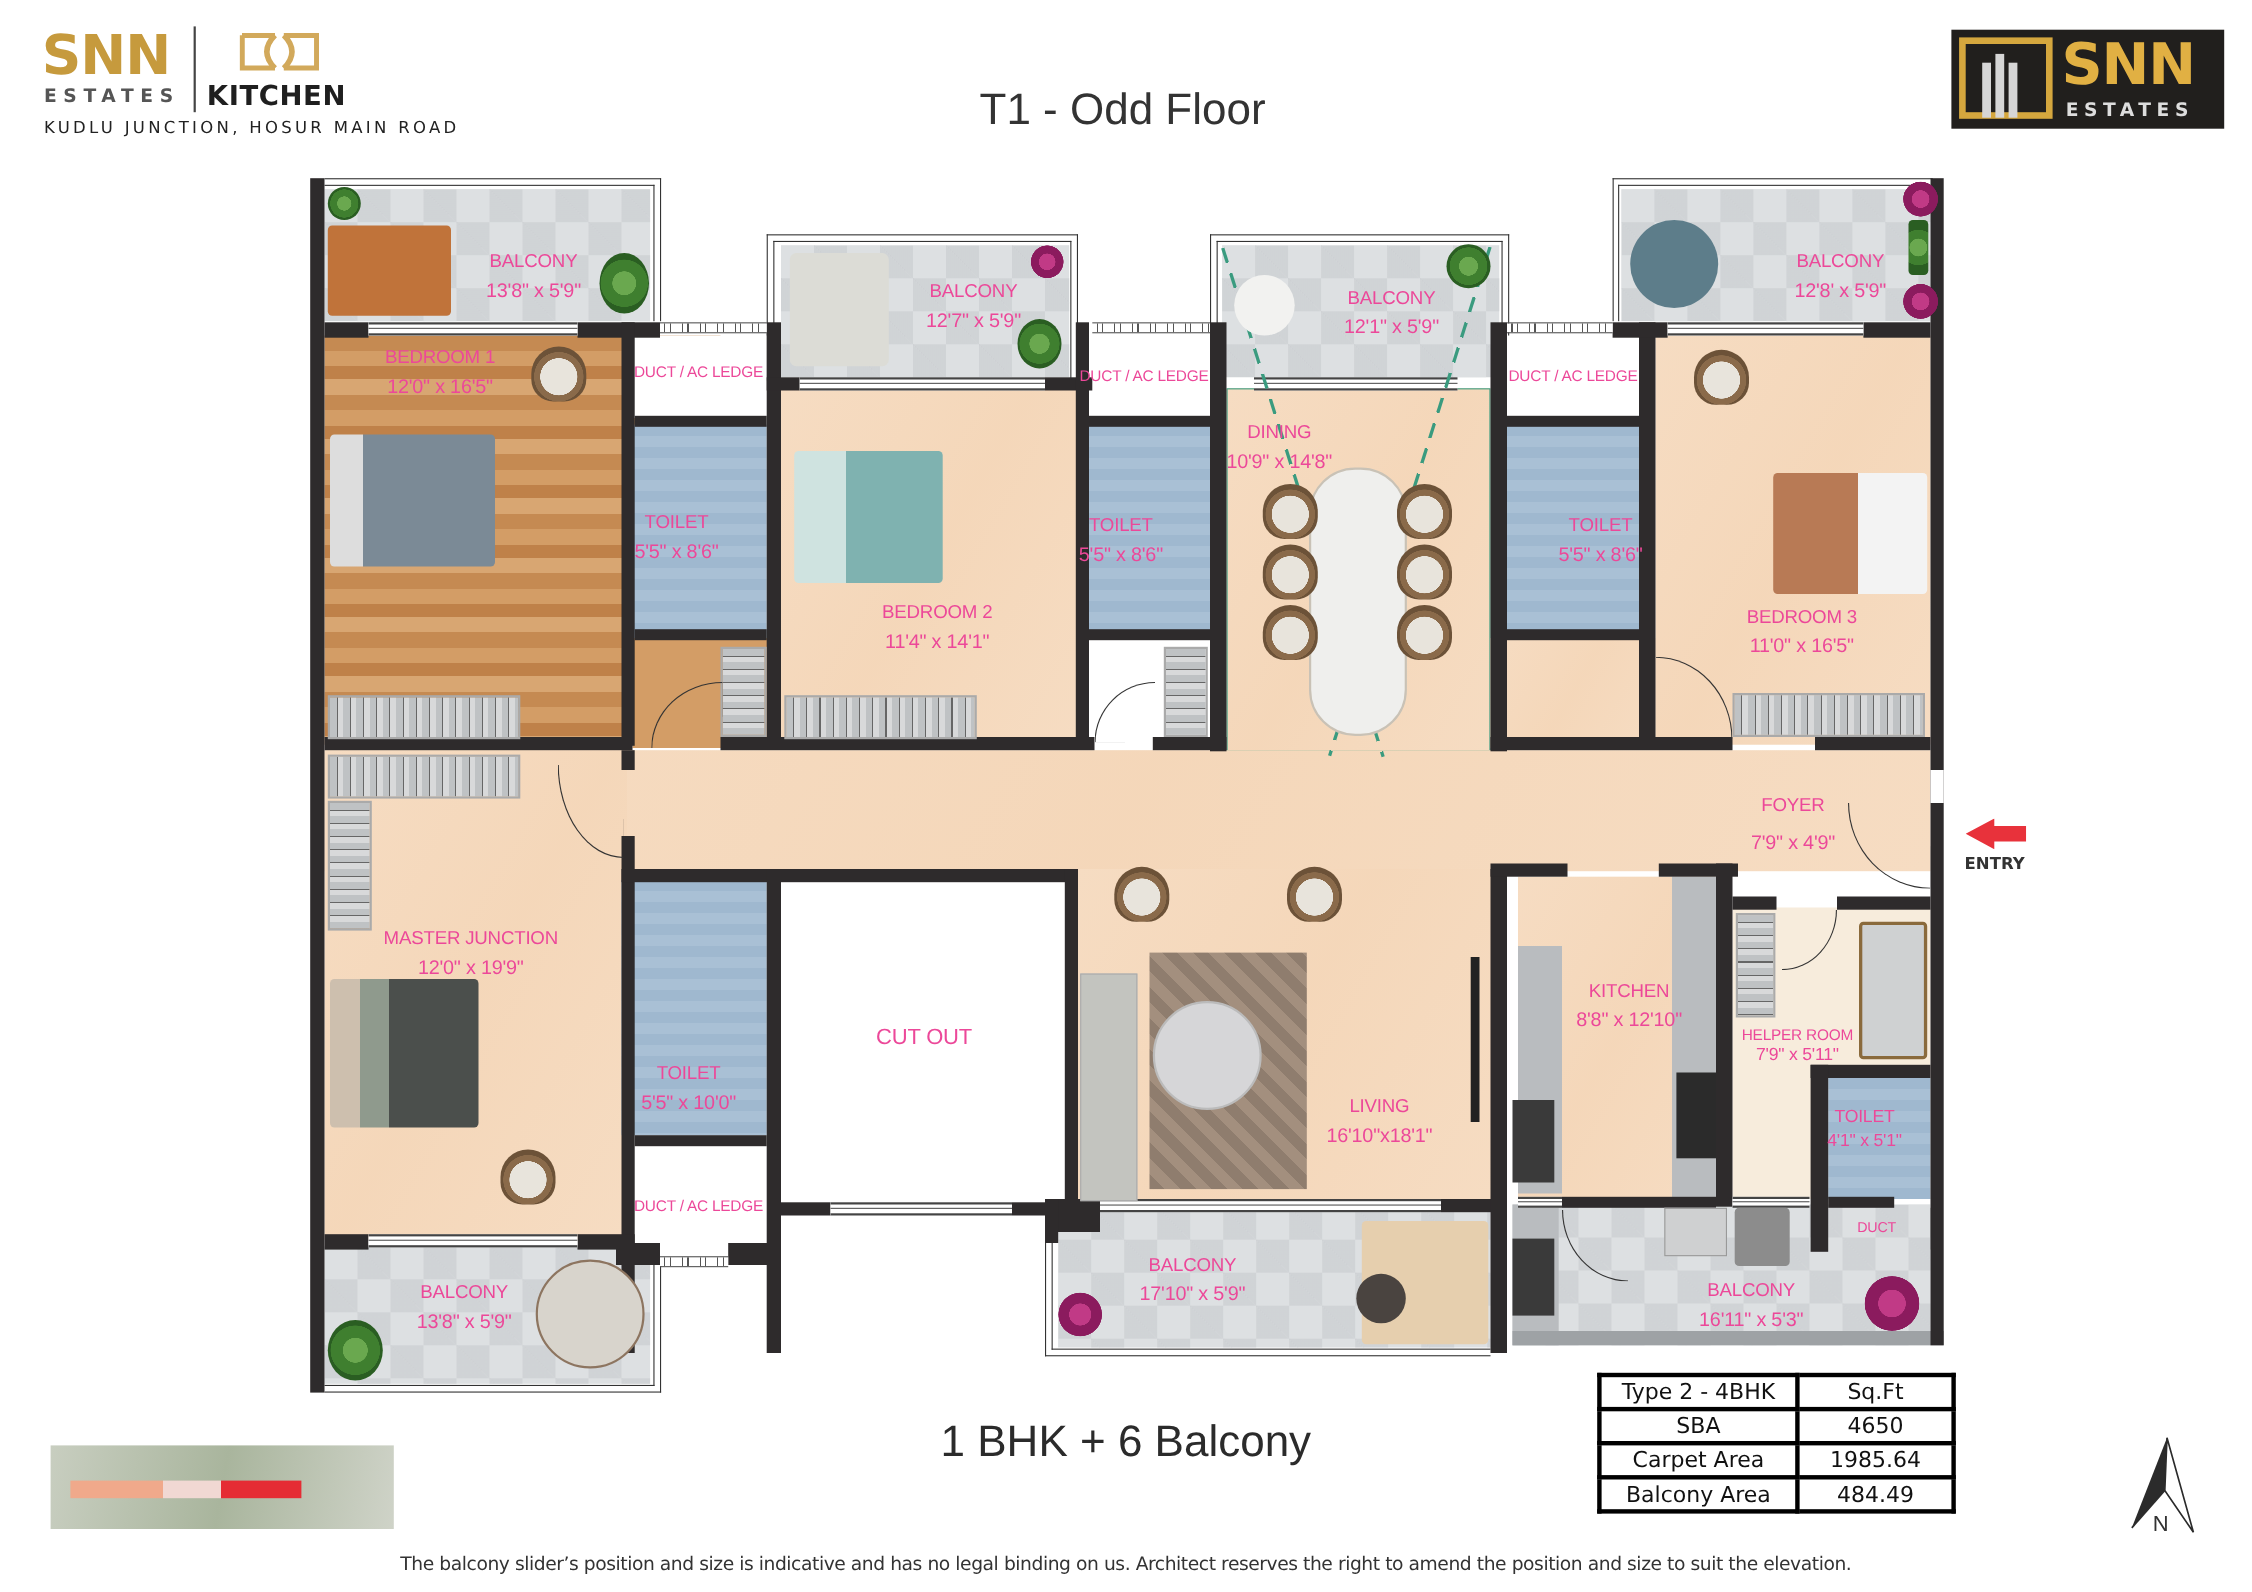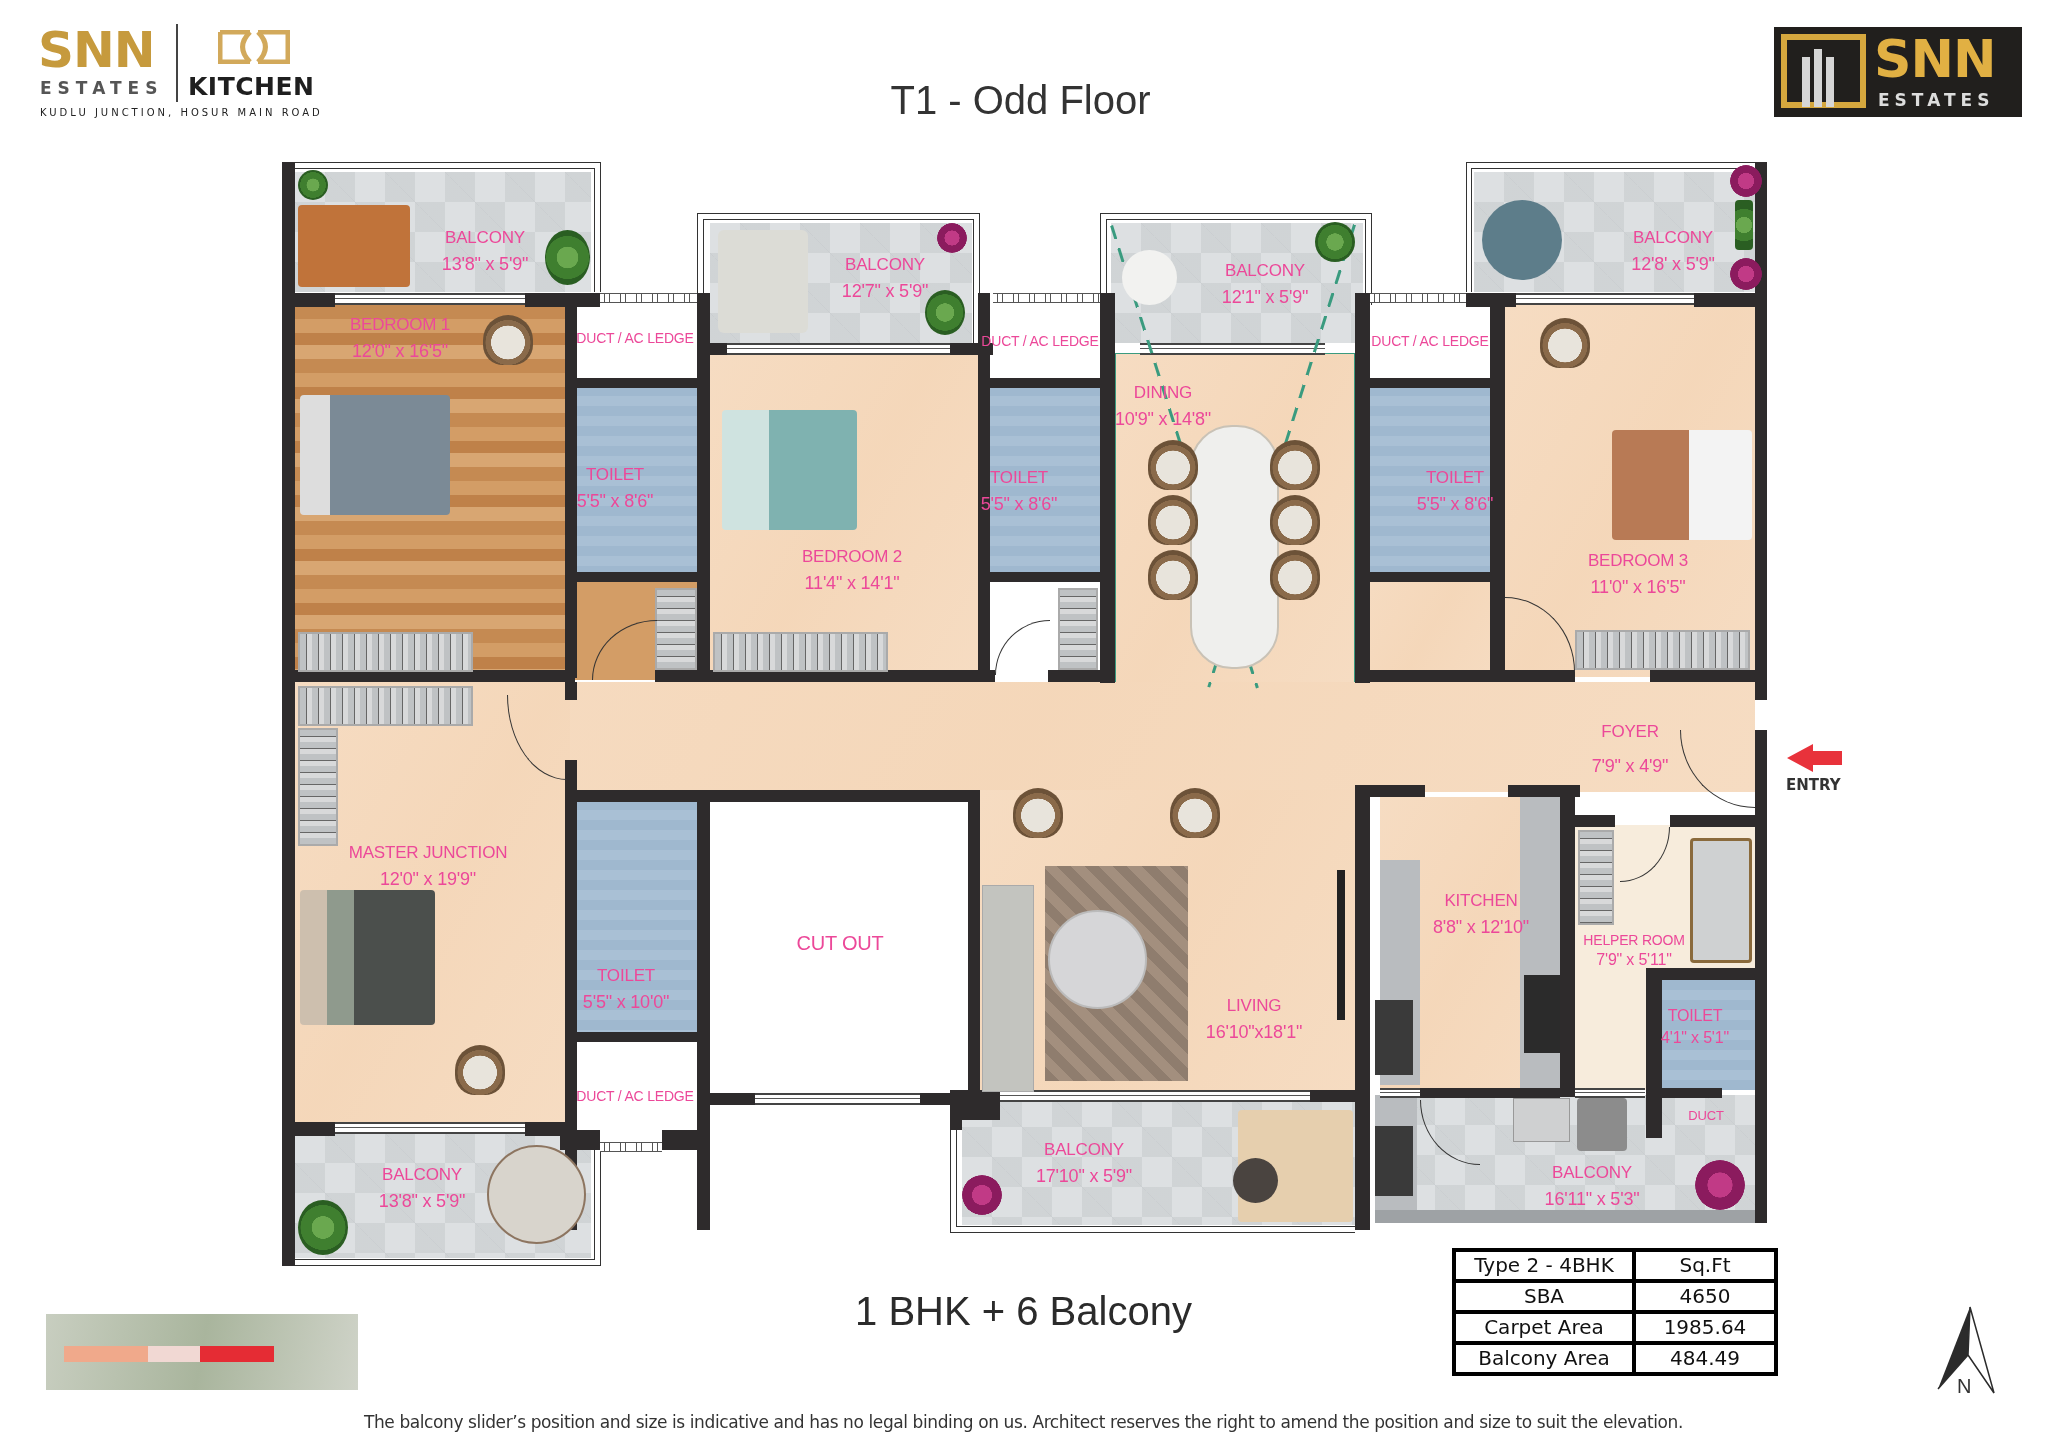--- a/index.html
+++ b/index.html
@@ -6,21 +6,21 @@
   body{width:2047px;height:1447px;position:relative;overflow:hidden;font-family:"Liberation Sans",sans-serif;color:#2b2b2b;}
   .abs{position:absolute;}
   
   .snn-gold{color:#c69a3d;font-weight:bold;font-family:"DejaVu Sans",sans-serif;}
   .logo-left{left:36px;top:24px;width:320px;height:100px;}
   .logo-left .snn{position:absolute;left:2px;top:0;font-size:50px;letter-spacing:-1px;line-height:52px;}
   .logo-left .estates{position:absolute;left:4px;top:54px;font-size:17px;letter-spacing:6px;color:#555;font-weight:bold;font-family:"DejaVu Sans",sans-serif;}
   .logo-left .divider{position:absolute;left:140px;top:0;width:2px;height:78px;background:#444;}
   .logo-left .dd{position:absolute;left:182px;top:6px;width:72px;height:34px;}
   .logo-left .duomont{position:absolute;left:152px;top:48px;font-size:25px;font-weight:bold;color:#1f1f1f;font-family:"DejaVu Sans",sans-serif;letter-spacing:0.5px;}
-  .logo-left .addr{position:absolute;left:4px;top:83px;font-size:10px;letter-spacing:3px;color:#222;white-space:nowrap;font-family:"DejaVu Sans",sans-serif;}
+  .logo-left .addr{position:absolute;left:4px;top:83px;font-size:15px;letter-spacing:3px;color:#222;white-space:nowrap;font-family:"DejaVu Sans",sans-serif;}
   .logo-right{left:1774px;top:27px;width:248px;height:90px;background:#211f1d;}
   .logo-right .frame{position:absolute;left:7px;top:7px;width:85px;height:74px;border:6px solid #d5a73e;box-sizing:border-box;}
   .logo-right .bar{position:absolute;background:#d6d6d6;}
   .logo-right .snn{position:absolute;left:100px;top:4px;font-size:52px;line-height:56px;color:#e1b043;font-weight:bold;font-family:"DejaVu Sans",sans-serif;letter-spacing:-1px;}
   .logo-right .estates{position:absolute;left:104px;top:63px;font-size:17px;letter-spacing:5px;color:#ddd;font-weight:bold;font-family:"DejaVu Sans",sans-serif;}
   .title{left:0;width:2047px;top:78px;text-align:center;font-size:40px;color:#333;}
   .title span{position:relative;left:-3px;}
   
   .floor-marble{background:#f6dcc2;background-image:linear-gradient(120deg,rgba(255,255,255,0) 0,rgba(240,200,160,.25) 50%,rgba(255,255,255,0) 100%);}
   .floor-wood{background:repeating-linear-gradient(180deg,#c58a52 0 14px,#d39d66 14px 28px,#bf8149 28px 40px,#d8a672 40px 54px);}

